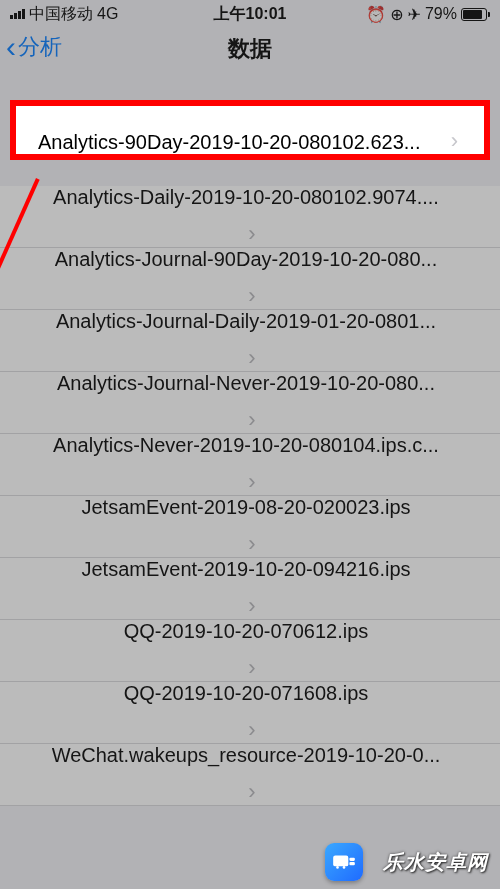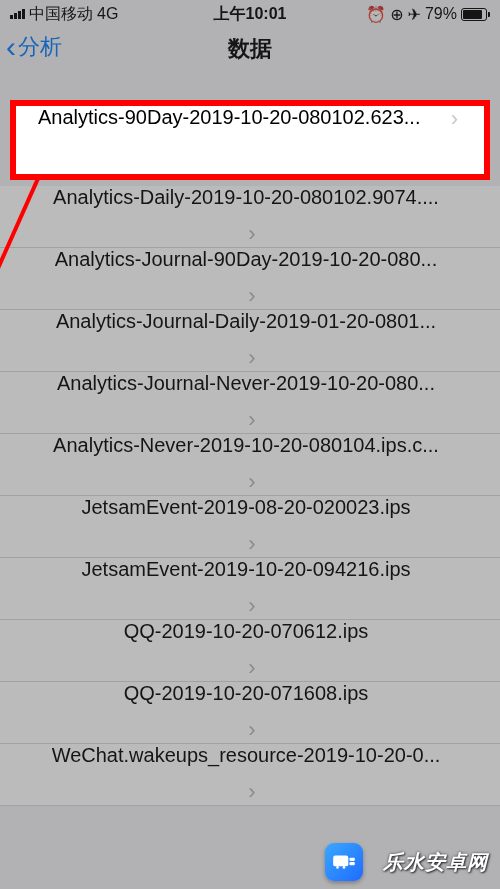--- a/index.html
+++ b/index.html
@@ -80,27 +80,27 @@
       color: #b6b6bb;
       font-size: 22px;
       font-weight: 400;
       flex-shrink: 0;
     }
     .highlight-box {
       position: absolute;
       top: 100px;
       left: 10px;
       right: 10px;
-      height: 80px;
+      height: 60px;
       border: 6px solid #ff0000;
       z-index: 60;
       pointer-events: none;
       background: #fff;
       display: flex;
-      align-items: flex-start;
+      align-items: flex-end;
       padding: 0 26px 0 22px;
     }
     .highlight-box .row-label { font-size: 20px; color:#000; }
     .highlight-box .row-chevron { color:#c7c7cc; }
     .red-line {
       position: absolute;
       top: 178px;
       left: 36px;
       width: 4px;
       height: 460px;

